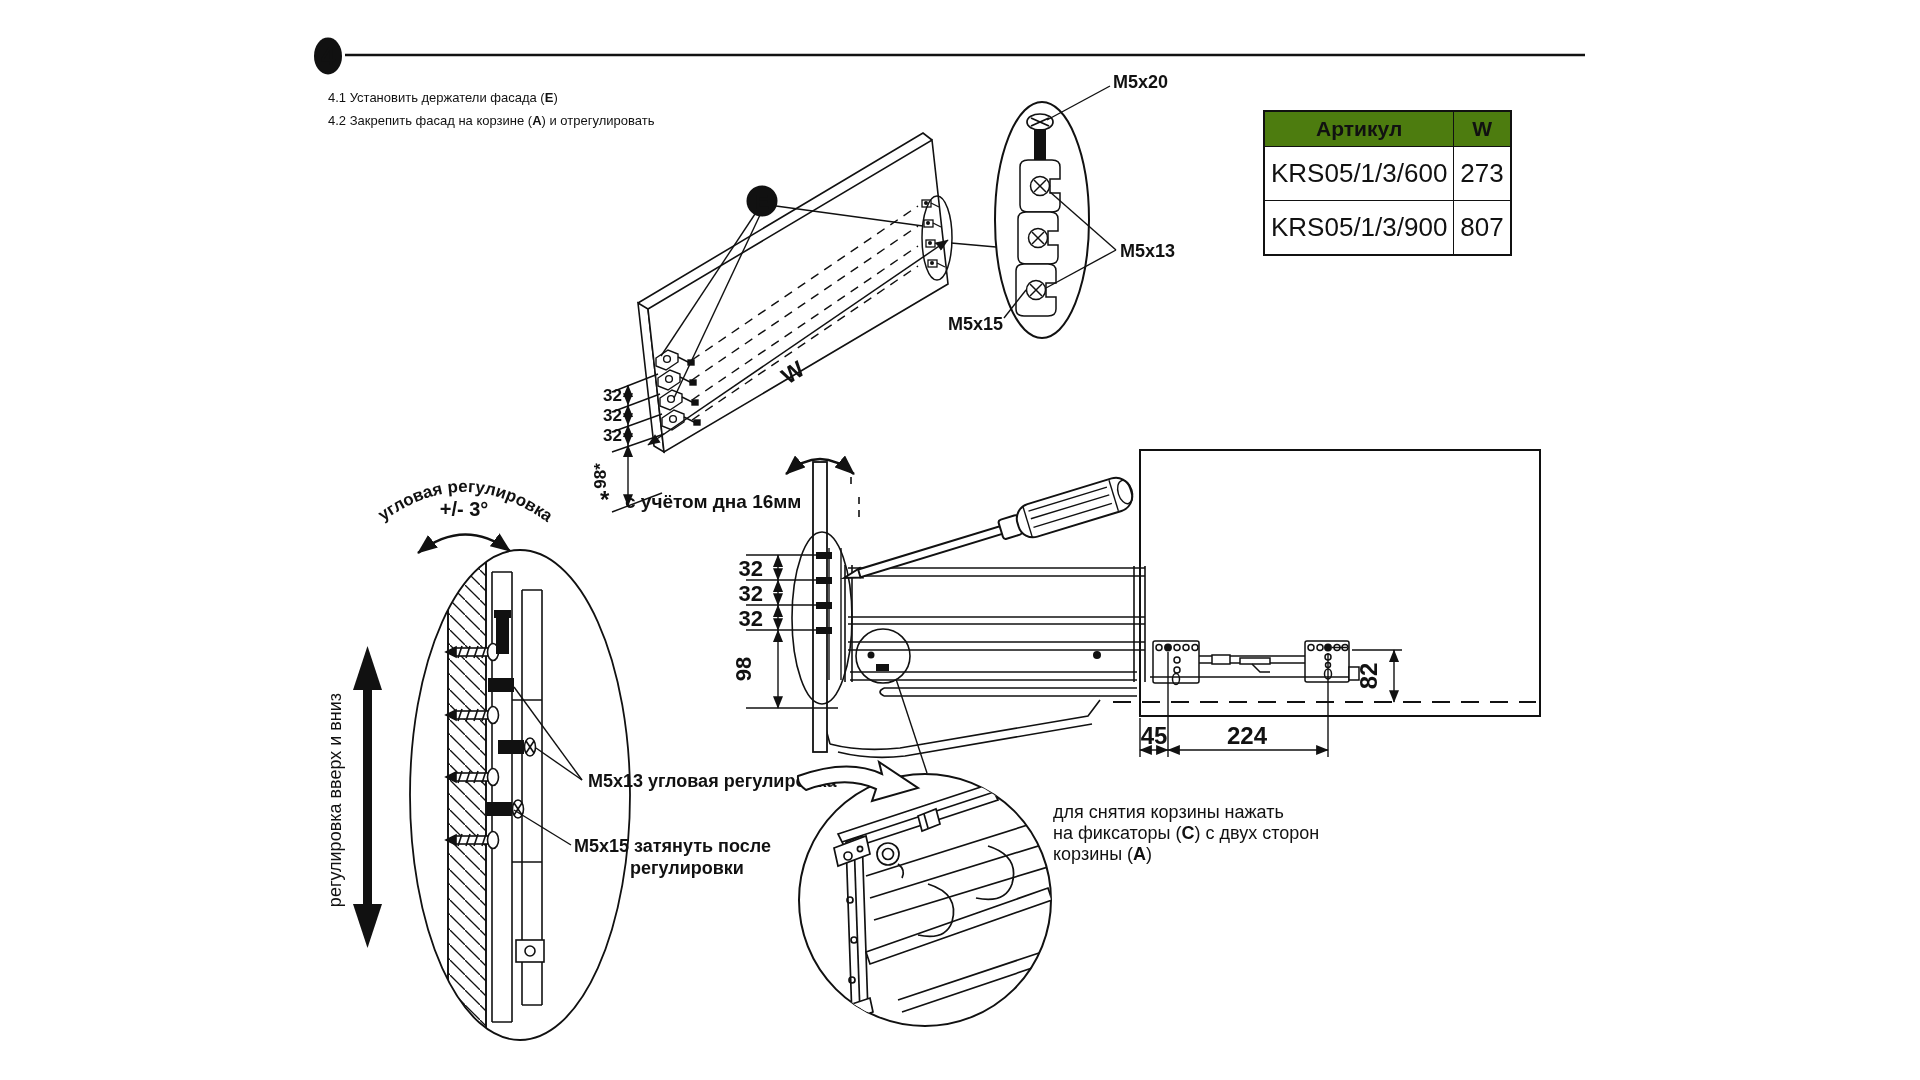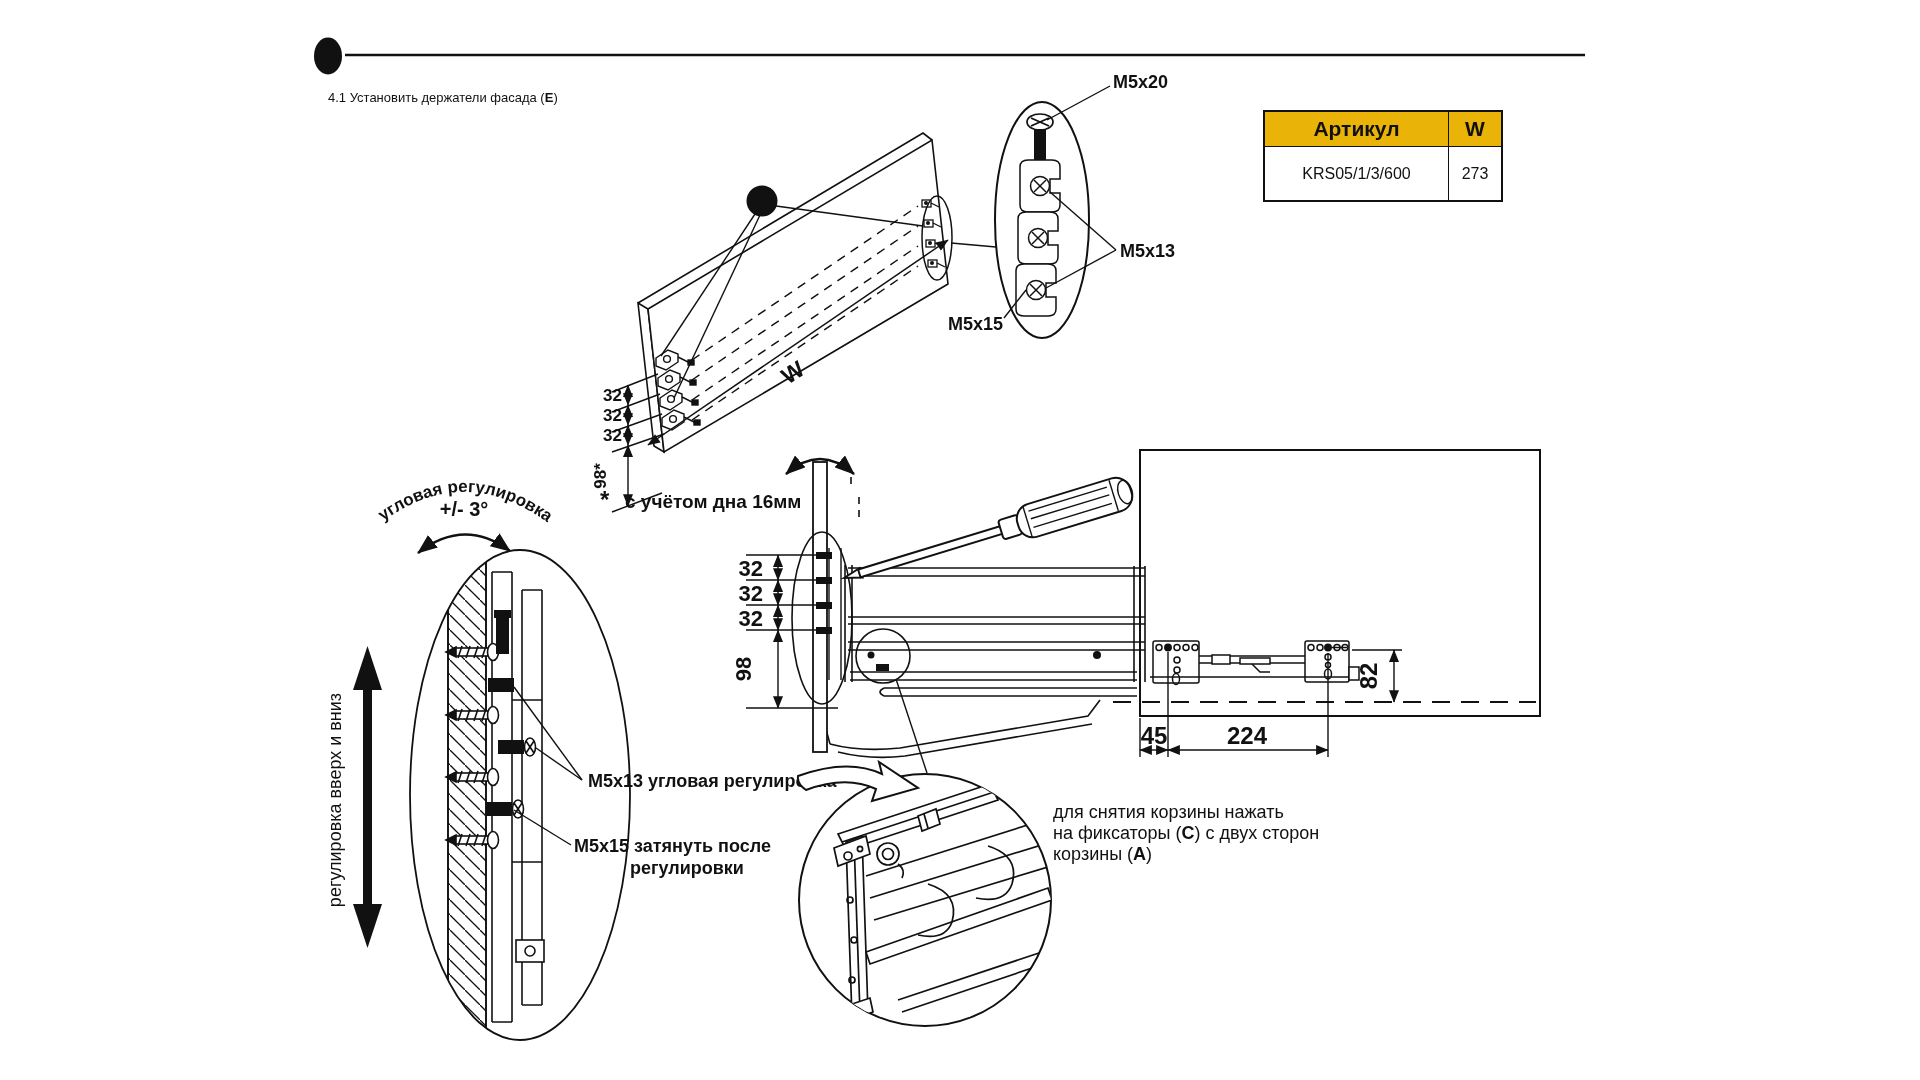--- a/index.html
+++ b/index.html
@@ -3,22 +3,22 @@
 <meta charset="utf-8">
 <style>
   html,body{margin:0;padding:0;background:#fff;}
   #page{position:relative;width:1920px;height:1080px;background:#ffffff;overflow:hidden;
         font-family:"Liberation Sans",sans-serif;color:#111;}
   svg text{font-family:"Liberation Sans",sans-serif;fill:#111;}
   .b{font-weight:bold;}
   #instructions{position:absolute;left:328px;top:86px;font-size:13px;line-height:23px;color:#111;}
   #parts-table{position:absolute;left:1263px;top:110px;}
   #parts-table table{border-collapse:collapse;border:2px solid #111;}
-  #parts-table th{background:#eab308;border:1.5px solid #111;font-size:21px;font-weight:bold;height:34px;padding:0;}
-  #parts-table td{border:1.5px solid #111;font-size:16px;text-align:center;height:53px;padding:0 6px;}
+  #parts-table th{background:#4d7c0f;border:1.5px solid #111;font-size:21px;font-weight:bold;height:34px;padding:0;}
+  #parts-table td{border:1.5px solid #111;font-size:26px;text-align:center;height:53px;padding:0 6px;}
   #parts-table .c-art{width:183px;}
   #parts-table .c-w{width:52px;}
 </style>
 </head>
 <body>
 
 <div id="page">
 
 <svg width="1920" height="1080" viewBox="0 0 1920 1080" style="position:absolute;left:0;top:0;">
   <defs>
@@ -374,30 +374,35 @@
 
   <g font-size="18">
     <text x="1053" y="818">для снятия корзины нажать</text>
     <text x="1053" y="839"><tspan>на фиксаторы (</tspan><tspan class="b">C</tspan><tspan>) с двух сторон</tspan></text>
     <text x="1053" y="860"><tspan>корзины (</tspan><tspan class="b">A</tspan><tspan>)</tspan></text>
   </g>
 </svg>
 
 <div id="instructions">
   <div><span>4.1 Установить держатели фасада (</span><b>E</b><span>)</span></div>
+  <div><span>4.2 Закрепить фасад на корзине (</span><b>A</b><span>) и отрегулировать</span></div>
 </div>
 
 <div id="parts-table">
   <table>
     <tbody>
           <tr>
       <th class="c-art">Артикул</th>
       <th class="c-w">W</th>
     </tr>
     <tr>
       <td>KRS05/1/3/600</td>
       <td>273</td>
     </tr>
+    <tr>
+      <td>KRS05/1/3/900</td>
+      <td>807</td>
+    </tr>
   </tbody>
       </table>
 </div>
 
 </div>
 
 </body></html>

